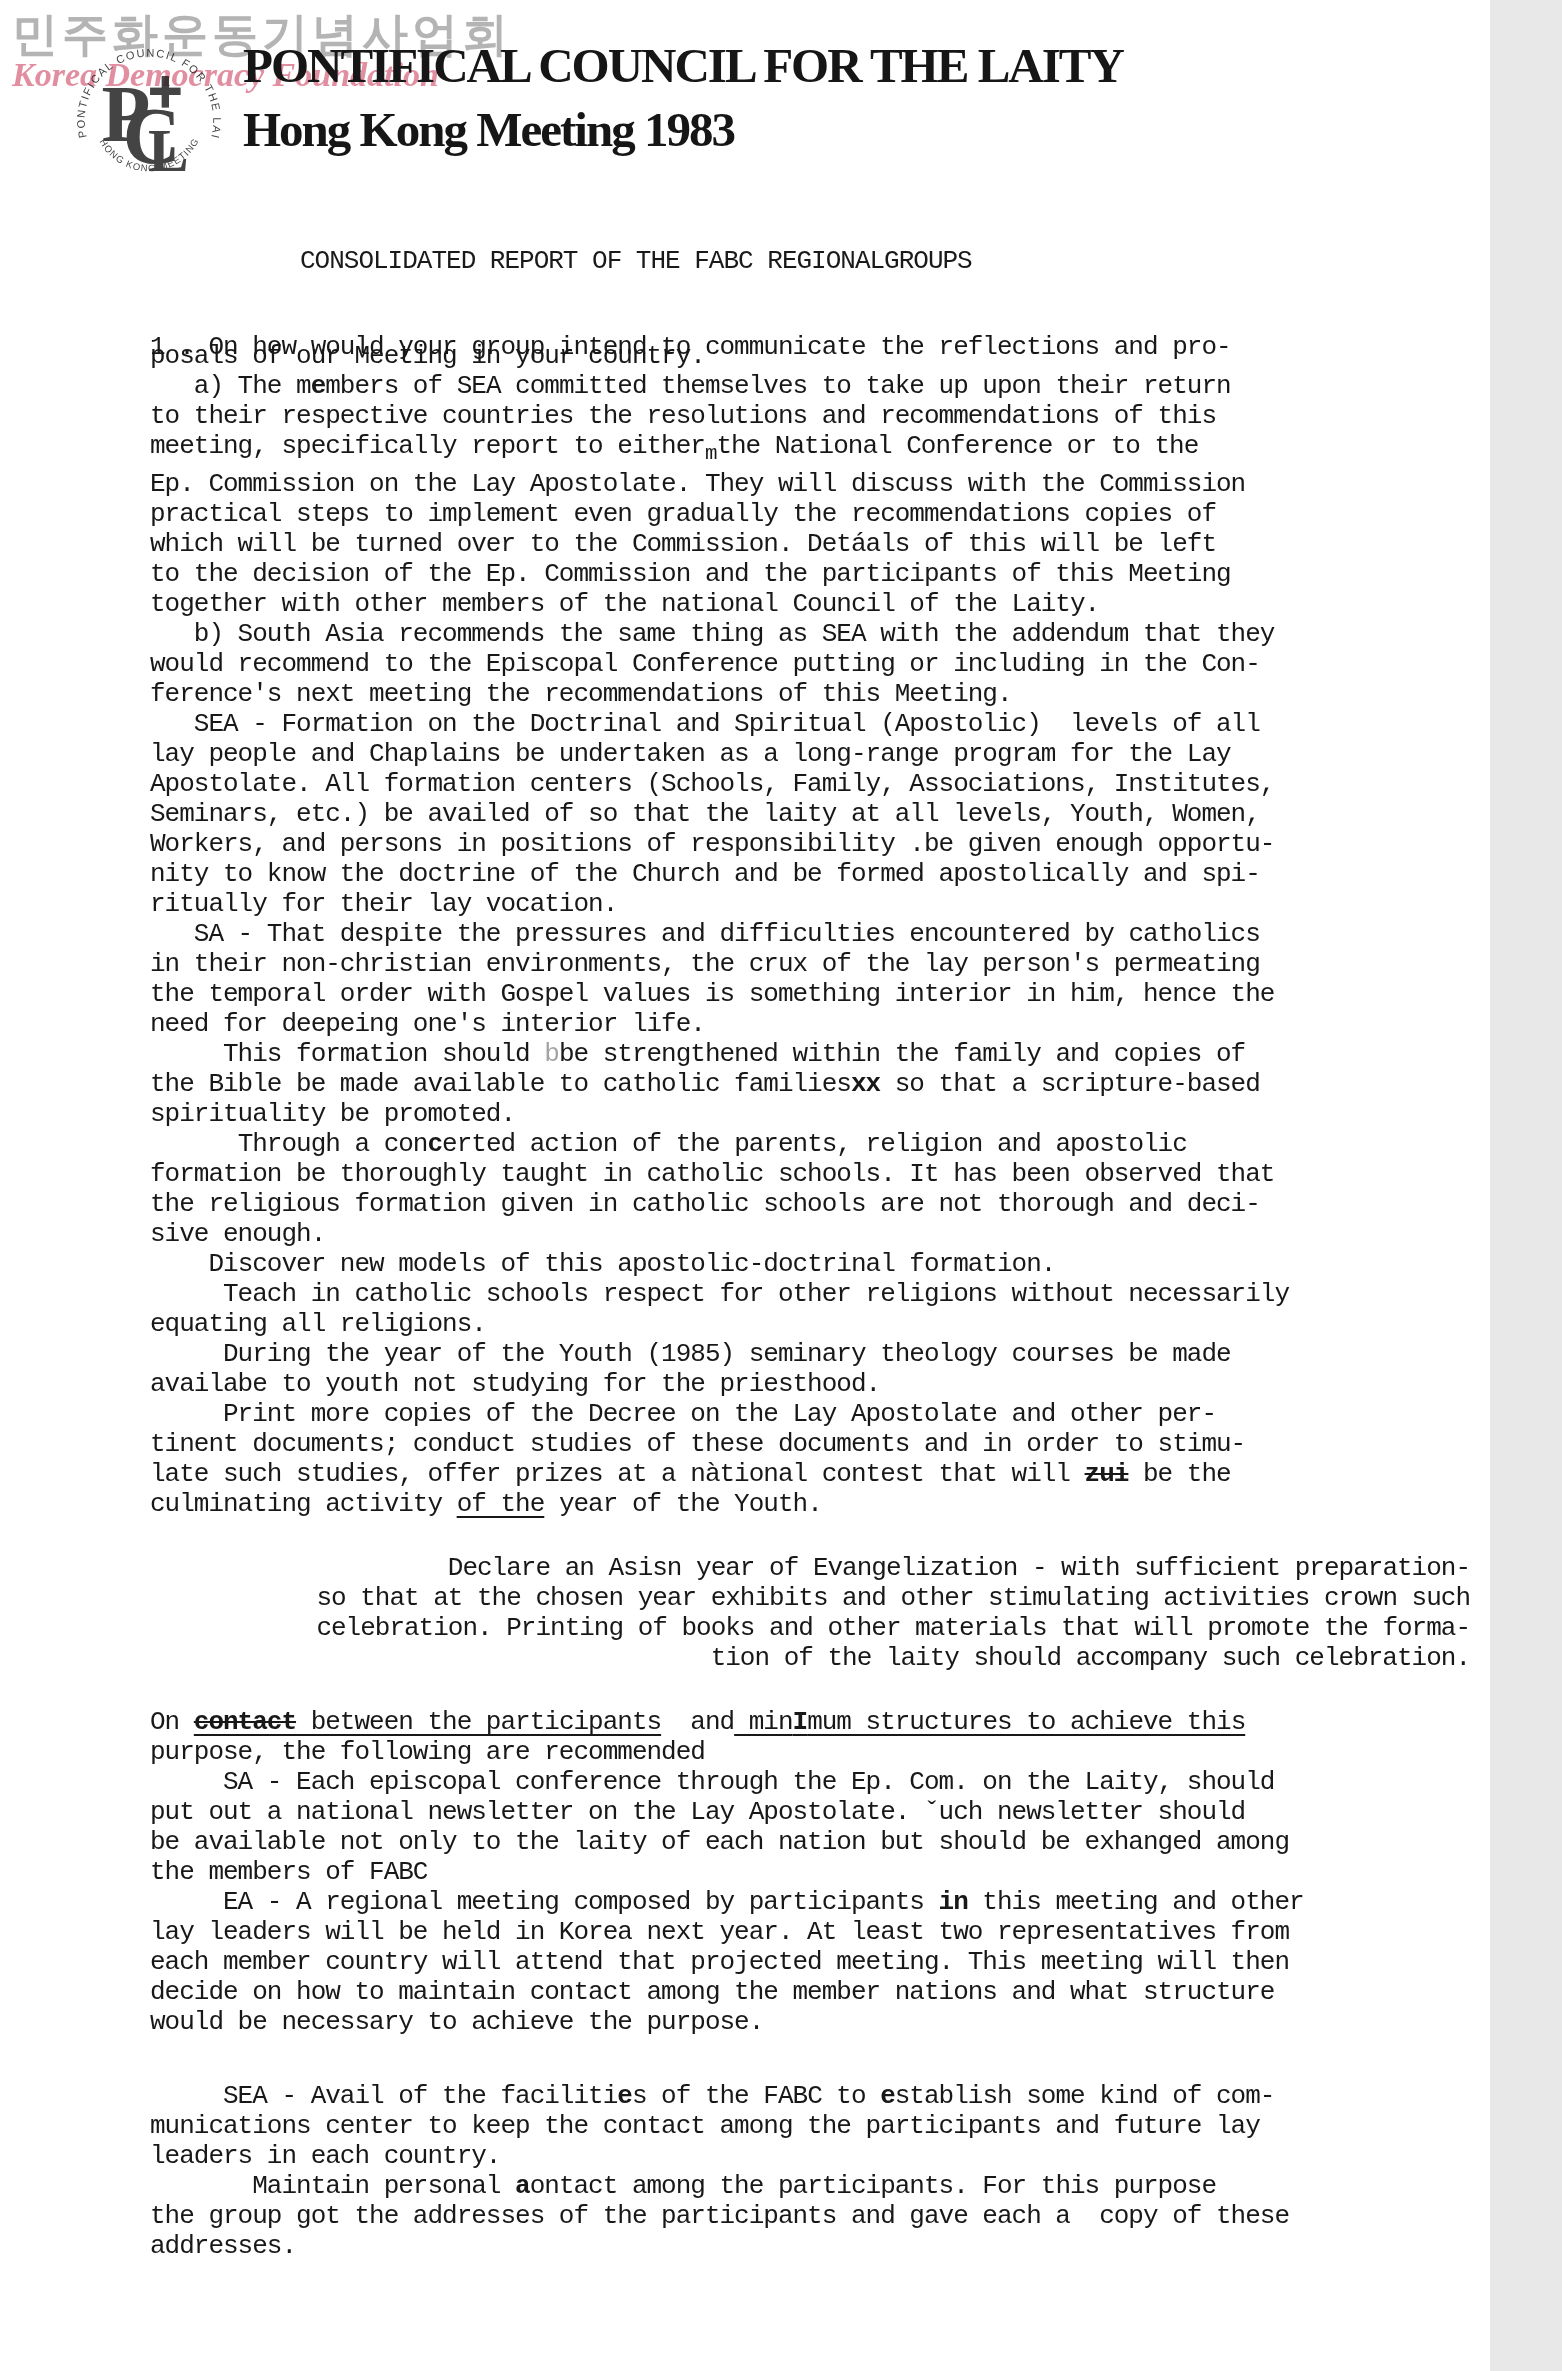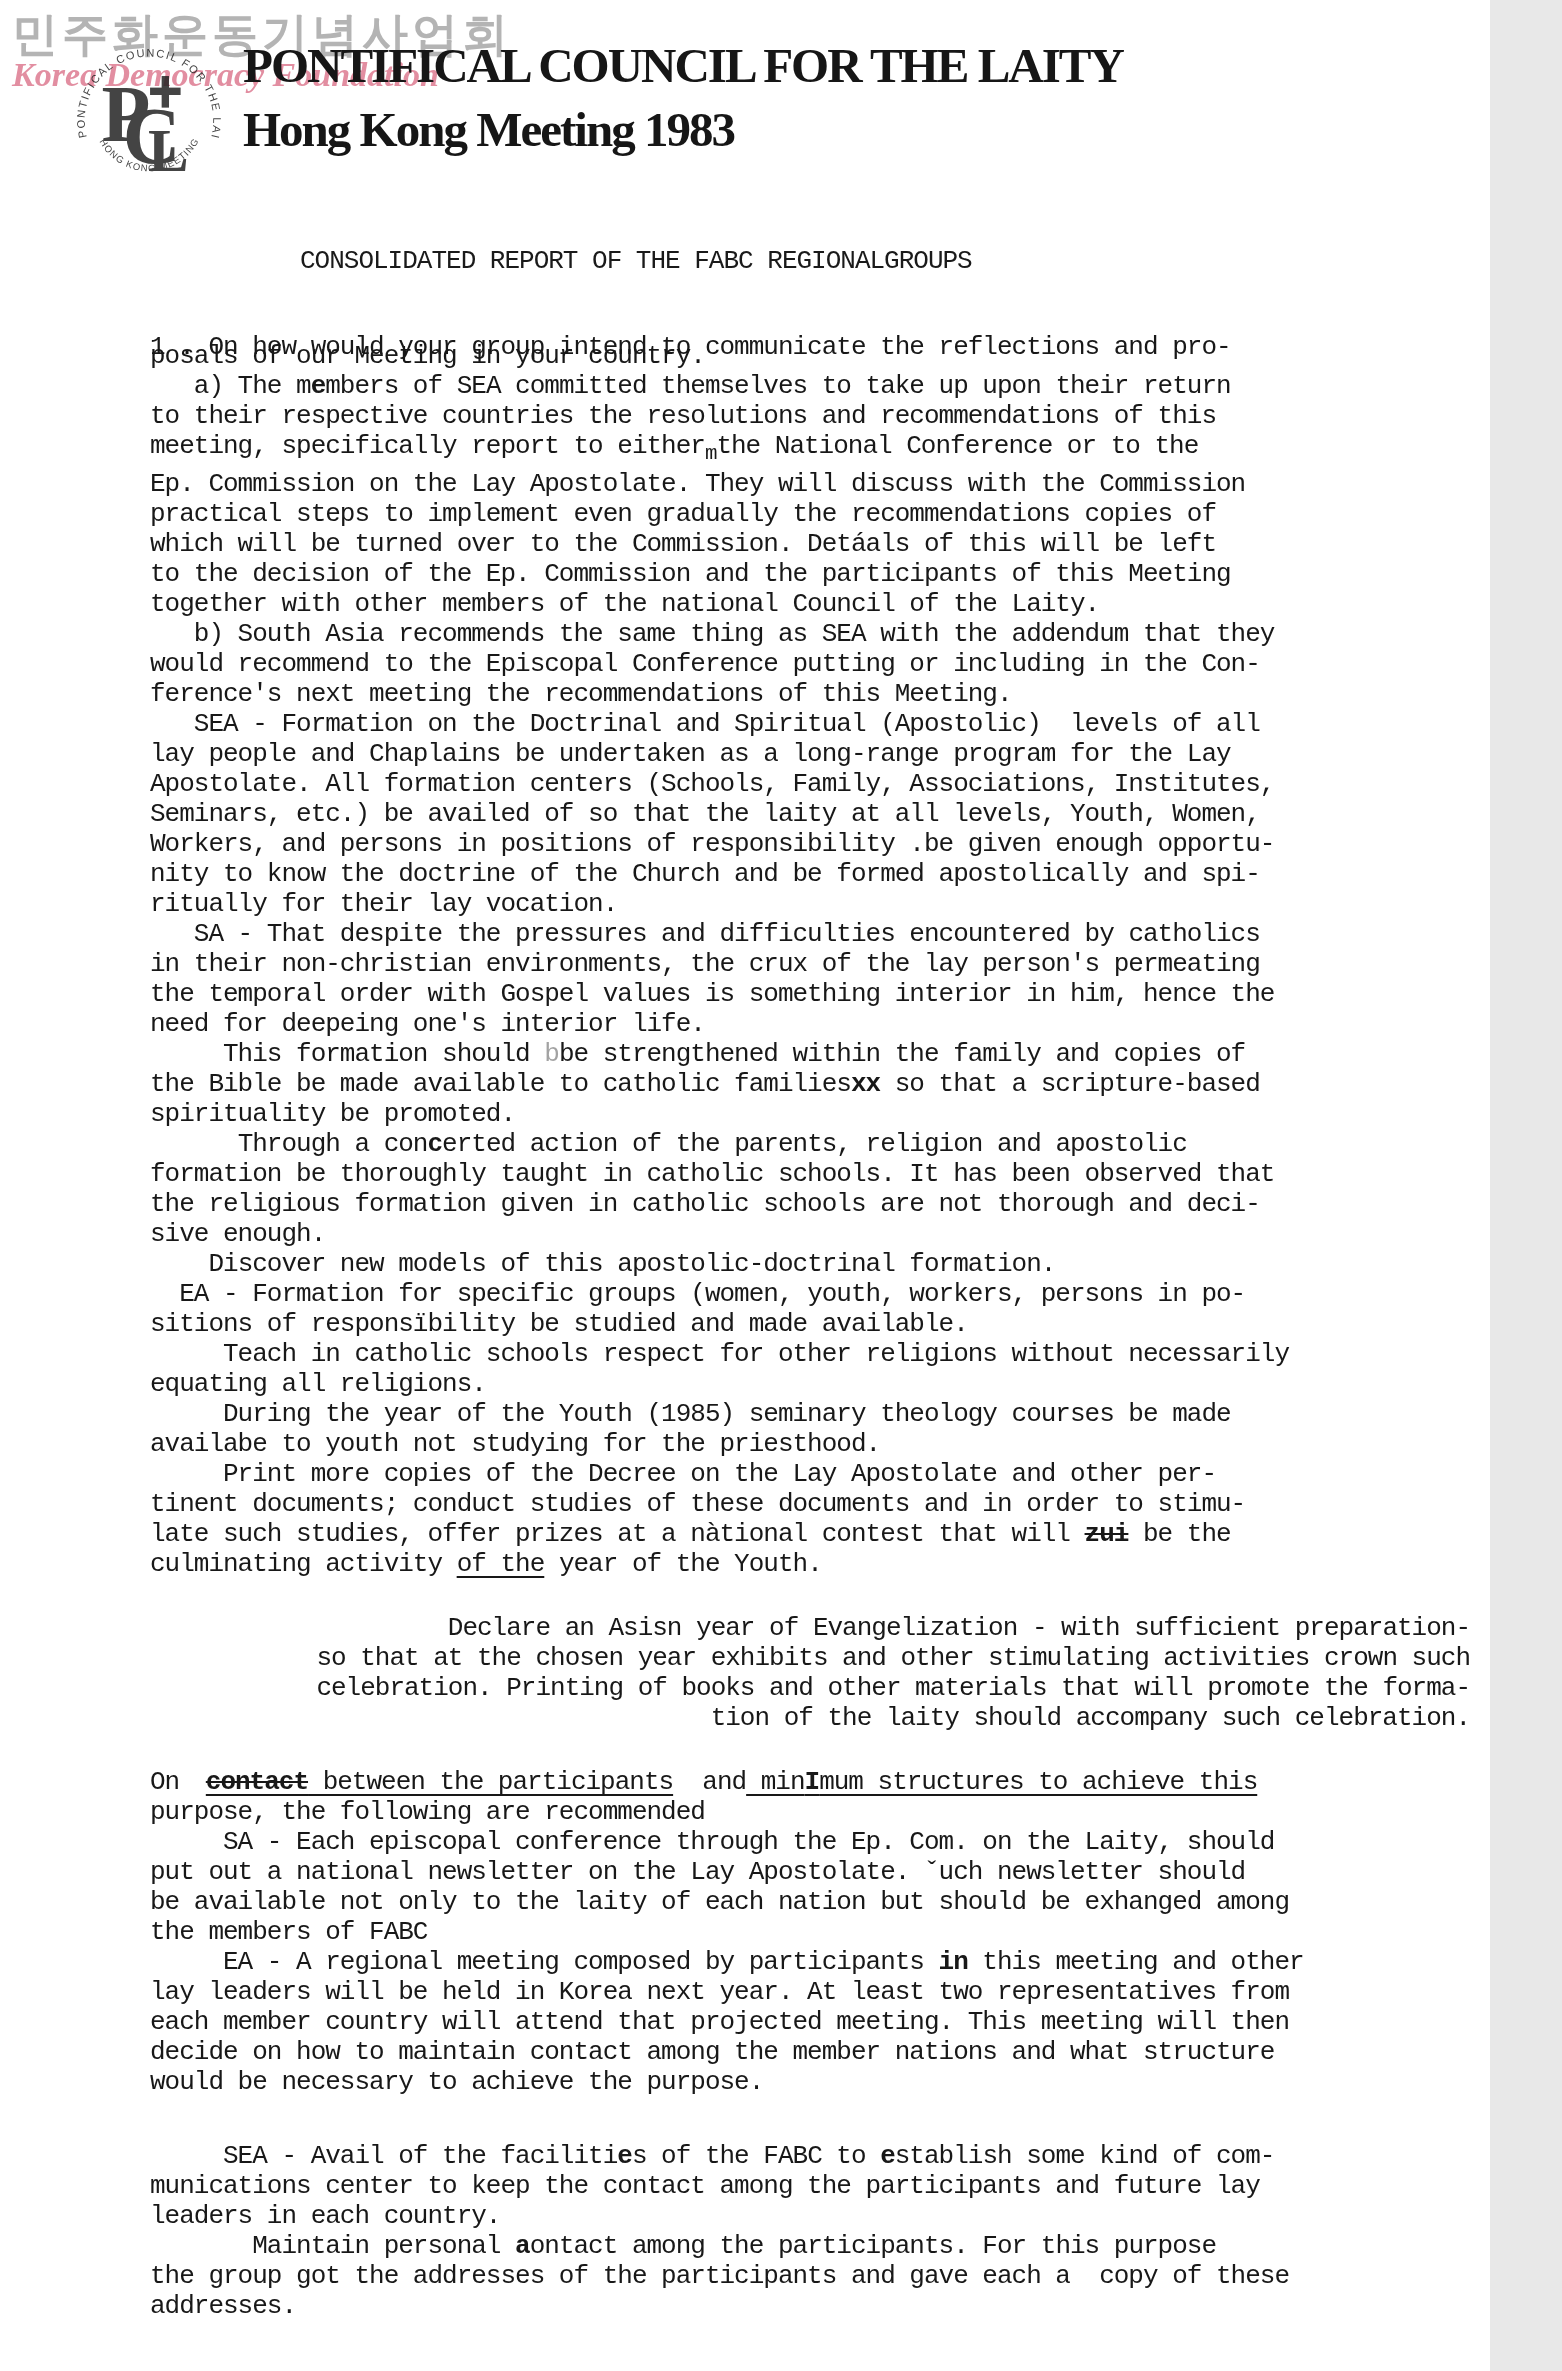--- a/index.html
+++ b/index.html
@@ -40,21 +40,21 @@
     font-size:26px;line-height:30px;letter-spacing:-1px;
     text-indent:150px;margin:0 0 56px 0;white-space:pre;
   }
   .para{
     font-size:26px;line-height:30px;letter-spacing:-1px;
     white-space:pre-wrap;margin:0;color:#181818;
   }
   .para span{white-space:pre-wrap;}
   .u{text-decoration-line:underline;text-decoration-thickness:2px;text-underline-offset:5px;}
   .x{text-decoration-line:line-through;text-decoration-thickness:2px;}
-  .u.x{text-decoration-line:underline line-through;text-decoration-thickness:2px;text-underline-offset:5px;margin-left:12px;}
+  .u.x{text-decoration-line:underline line-through;text-decoration-thickness:2px;text-underline-offset:5px;}
   .b{font-weight:bold;}
   .f{opacity:.4;}
   .sub{vertical-align:-6px;font-size:.8em;}
   .pullup{display:block;margin-top:-21px;}
 </style>
 </head>
 <body>
 
 <div class="page">
 
@@ -119,22 +119,20 @@
 the temporal order with Gospel values is something interior in him, hence the
 need for deepeing one's interior life.</span></div>
         <div class="para"><span>     This formation should </span><span class="f">b</span><span>be strengthened within the family and copies of
 the Bible be made available to catholic families</span><span class="b">xx</span><span> so that a scripture-based
 spirituality be promoted.</span></div>
         <div class="para"><span>      Through a con</span><span class="b">c</span><span>erted action of the parents, religion and apostolic
 formation be thoroughly taught in catholic schools. It has been observed that
 the religious formation given in catholic schools are not thorough and deci-
 sive enough.</span></div>
         <div class="para"><span>    Discover new models of this apostolic-doctrinal formation.</span></div>
-        <div class="para"><span>  EA - Formation for specific groups (women, youth, workers, persons in po-
-sitions of responsïbility be studied and made available.</span></div>
         <div class="para"><span>     Teach in catholic schools respect for other religions without necessarily
 equating all religions.</span></div>
         <div class="para"><span>     During the year of the Youth (1985) seminary theology courses be made
 availabe to youth not studying for the priesthood.</span></div>
         <div class="para"><span>     Print more copies of the Decree on the Lay Apostolate and other per-
 tinent documents; conduct studies of these documents and in order to stimu-
 late such studies, offer prizes at a nàtional contest that will </span><span class="b x">zui</span><span> be the
 culminating activity </span><span class="u">of the</span><span> year of the Youth.</span></div>
         <div class="para" style="margin-top: 34px; text-align: right;"><span>      Declare an Asisn year of Evangelization - with sufficient preparation-
 so that at the chosen year exhibits and other stimulating activities crown such

